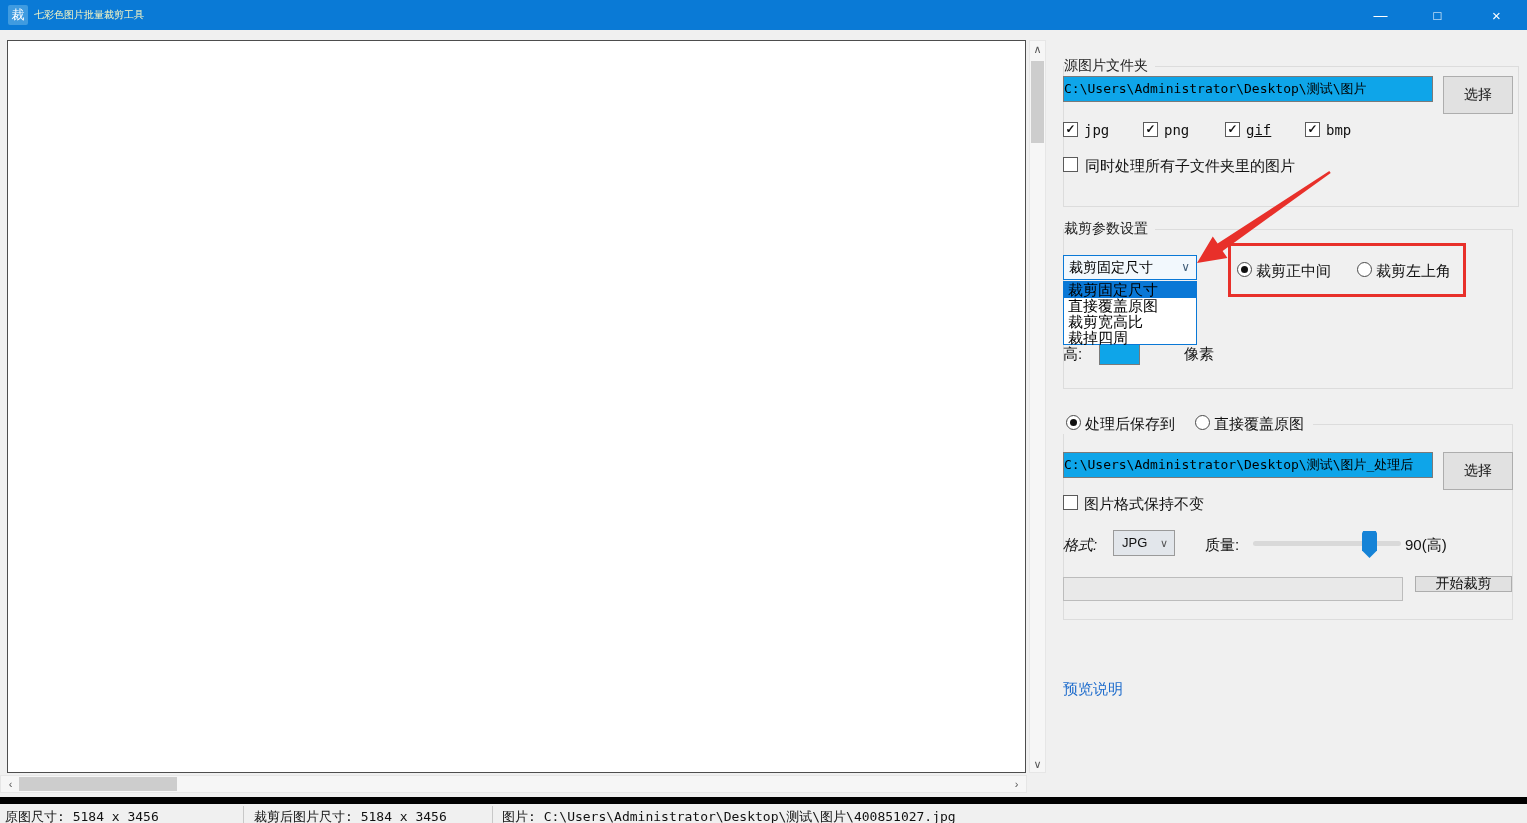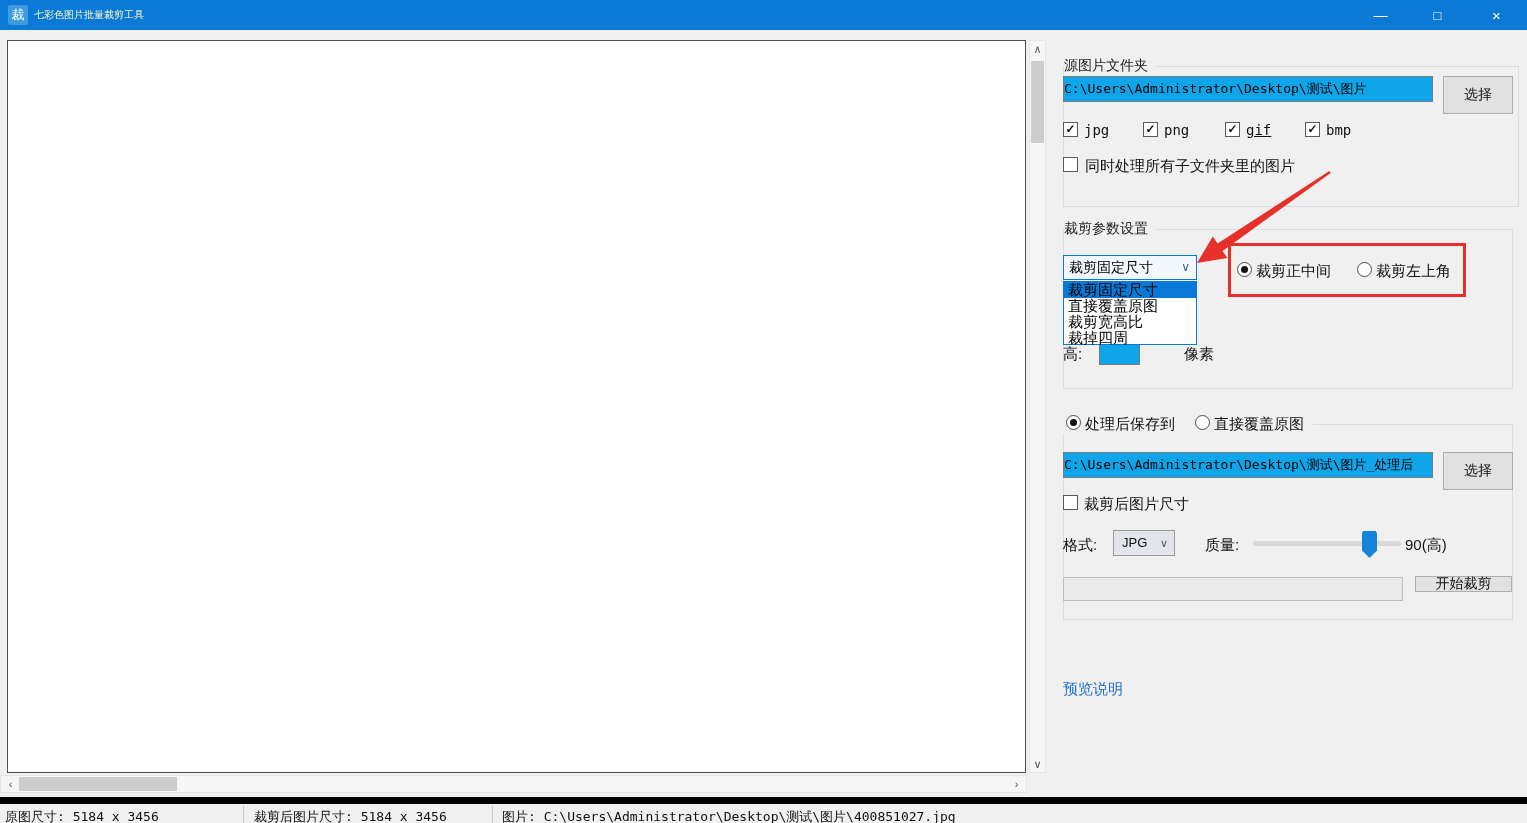--- a/index.html
+++ b/index.html
@@ -170,23 +170,23 @@
 <div class="abs" style="left:1063px;top:412px;width:250px;height:22px;background:#f0f0f0;"></div>
 <div class="abs radio on" style="left:1066px;top:415px;"></div>
 <div class="abs rlabel" style="left:1085px;top:415px;">处理后保存到</div>
 <div class="abs radio" style="left:1195px;top:415px;"></div>
 <div class="abs rlabel" style="left:1214px;top:415px;">直接覆盖原图</div>
 
 <input class="abs tinput" style="left: 1063px; top: 452px; width: 370px;" readonly="" value="C:\Users\Administrator\Desktop\测试\图片_处理后">
 <div class="abs btn" style="left:1443px;top:452px;width:70px;">选择</div>
 
 <div class="abs checkbox" style="left:1063px;top:495px;"></div>
-<div class="abs label15" style="left:1084px;top:495px;">裁剪后图片尺寸</div>
-
-<div class="abs label15" style="left:1063px;top:536px;">格式:</div>
+<div class="abs label15" style="left:1084px;top:495px;">图片格式保持不变</div>
+
+<div class="abs label15" style="left:1063px;top:536px;font-style:italic;">格式:</div>
 <div class="abs fmtcombo">
   <span>JPG</span>
   <span class="chev">∨</span>
 </div>
 
 <div class="abs label15" style="left:1205px;top:536px;">质量:</div>
 <div class="abs slider-track"></div>
 <div class="abs slider-thumb"></div>
 <div class="abs label15" style="left:1405px;top:536px;">90(高)</div>
 

